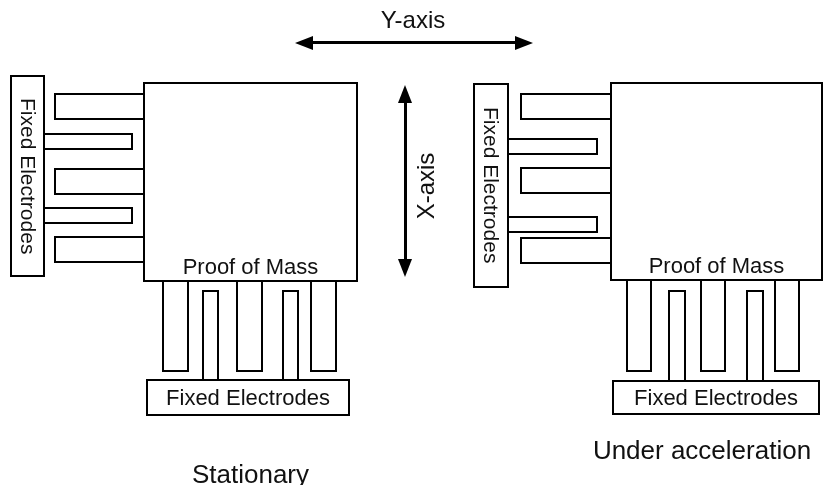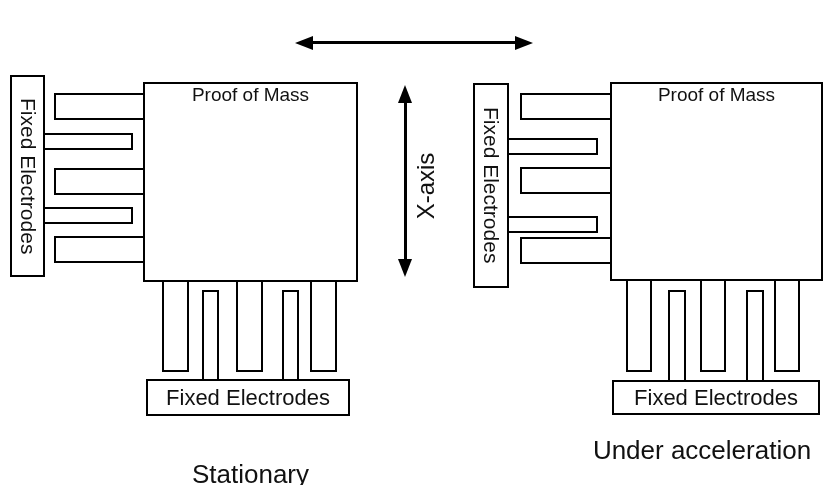--- a/index.html
+++ b/index.html
@@ -1,39 +1,40 @@
 <!DOCTYPE html>
 <html><head>
 <meta charset="utf-8">
 <style>
   html,body{margin:0;padding:0;background:#fff;}
   #canvas{
     position:relative;width:831px;height:485px;background:#fff;overflow:hidden;
     font-family:"Liberation Sans",sans-serif;color:#111;
   }
   .box,.finger{position:absolute;box-sizing:border-box;border:2px solid #000;background:#fff;}
-  .mass{display:flex;align-items:flex-start;justify-content:center;font-size:19px;}
+  .mass{display:flex;align-items:flex-end;justify-content:center;font-size:22px;}
   .vbox{display:flex;align-items:center;justify-content:center;}
   .vbox .vtext{writing-mode:vertical-rl;text-orientation:mixed;font-size:21px;white-space:nowrap;}
   .bbox{display:flex;align-items:center;justify-content:center;font-size:22px;}
   .caption{position:absolute;text-align:center;font-size:26px;line-height:30px;margin-top:13px;}
   .axis-label{position:absolute;text-align:center;font-size:24px;line-height:28px;}
   .rot-ccw{transform:rotate(-90deg);}
   .aline{position:absolute;background:#000;}
   .ahead{position:absolute;width:0;height:0;}
   .ah-left{border-top:7px solid transparent;border-bottom:7px solid transparent;border-right:18px solid #000;}
   .ah-right{border-top:7px solid transparent;border-bottom:7px solid transparent;border-left:18px solid #000;}
   .ah-up{border-left:7px solid transparent;border-right:7px solid transparent;border-bottom:18px solid #000;}
   .ah-down{border-left:7px solid transparent;border-right:7px solid transparent;border-top:18px solid #000;}
 </style>
 </head>
 <body>
 
 <div id="canvas">
 
+  <div class="axis-label" style="left:353px;top:6px;width:120px;">Y-axis</div>
   <div class="aline" style="left:311px;top:41px;width:204px;height:3px;"></div>
   <div class="ahead ah-left" style="left:295px;top:36px;"></div>
   <div class="ahead ah-right" style="left:515px;top:36px;"></div>
 
   <div class="aline" style="left:404px;top:102px;width:3px;height:159px;"></div>
   <div class="ahead ah-up" style="left:398px;top:85px;"></div>
   <div class="ahead ah-down" style="left:398px;top:259px;"></div>
   <div class="axis-label rot-ccw" style="left:386px;top:172px;width:80px;height:28px;">X-axis</div>
 
   <section>

